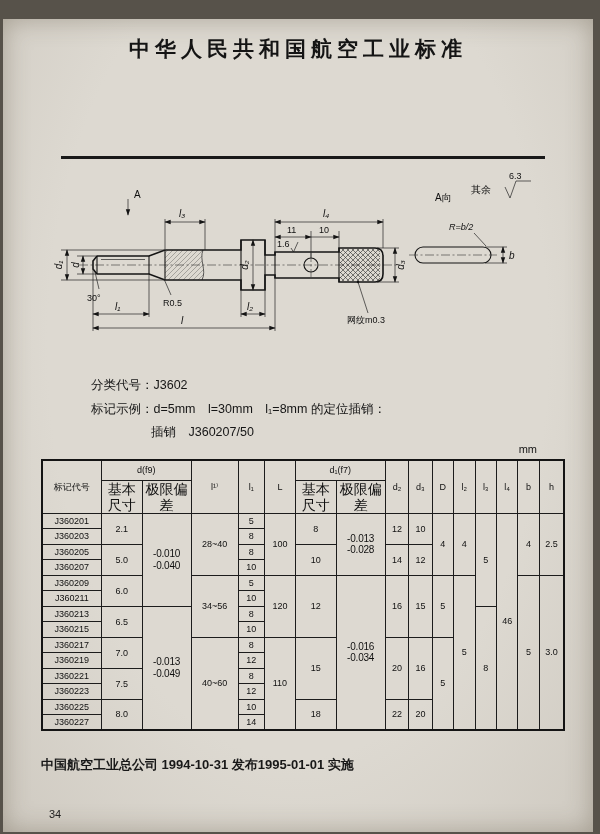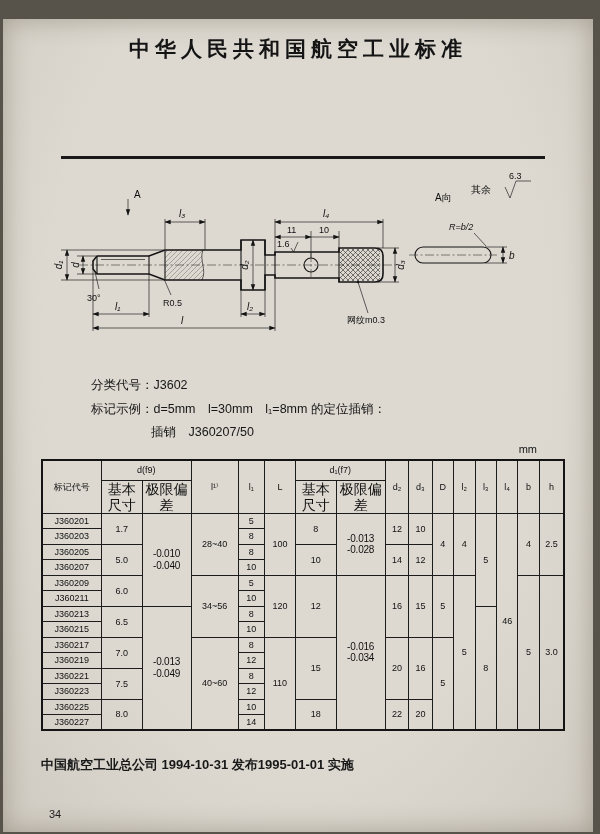--- a/index.html
+++ b/index.html
@@ -208,21 +208,21 @@
         <tr>
           <td>基本尺寸</td>
           <td>极限偏差</td>
           <td>基本尺寸</td>
           <td>极限偏差</td>
         </tr>
       </thead>
     <tbody>
         <tr>
           <td>J360201</td>
-          <td rowspan="2">1.7</td>
+          <td rowspan="2">2.1</td>
           <td rowspan="6" class="dev">-0.010
 -0.040</td>
           <td rowspan="4">28~40</td>
           <td>5</td>
           <td rowspan="4">100</td>
           <td rowspan="2">8</td>
           <td rowspan="4" class="dev">-0.013
 -0.028</td>
           <td rowspan="2">12</td>
           <td rowspan="2">10</td>

